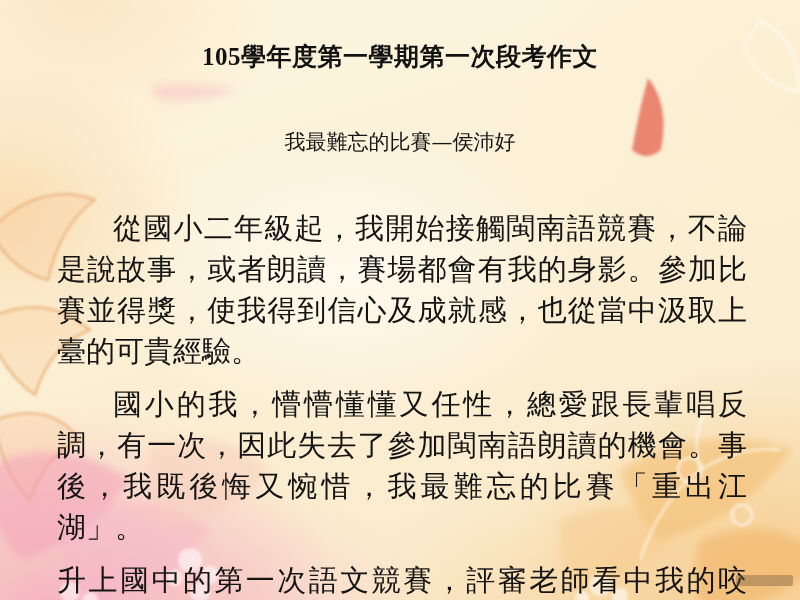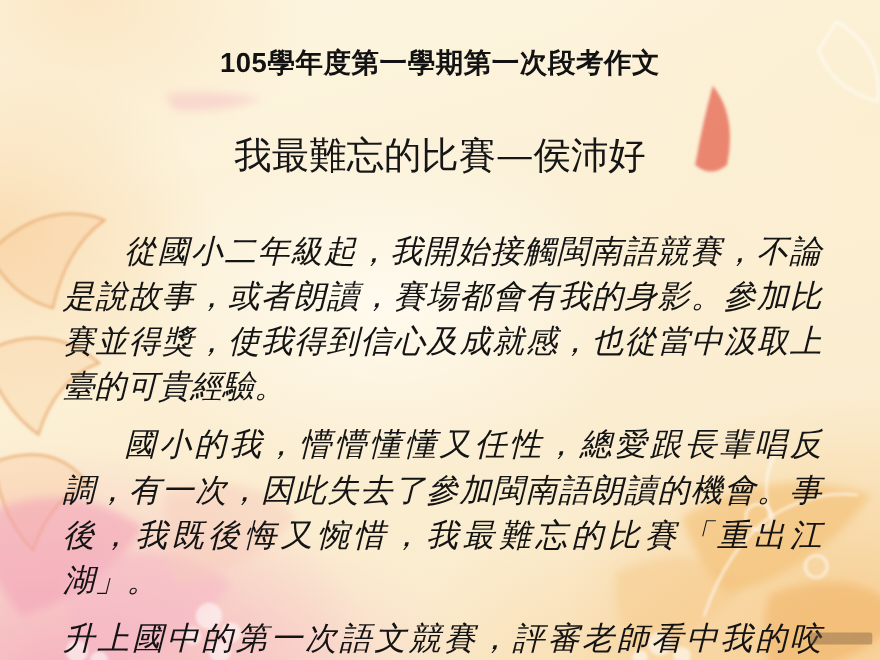--- a/index.html
+++ b/index.html
@@ -32,49 +32,49 @@
   }
 
   .content {
     position: relative;
     z-index: 1;
     padding-top: 42px;
     color: #151515;
   }
 
   .doc-title {
-    font-family: Liberation Sans, sans-serif;
+    font-family: Liberation Serif, serif;
     font-weight: 700;
     font-size: 25px;
     line-height: 30px;
     letter-spacing: 0.5px;
     text-align: center;
     color: #121212;
   }
 
   .essay-title {
     font-family: "DejaVu Serif", serif;
-    font-size: 34px;
+    font-size: 21px;
     line-height: 40px;
     text-align: center;
     margin-top: 50px;
     color: #161616;
   }
 
   .essay-body {
     width: 690px;
     margin: 46px 53px 0 57px;
     font-family: "DejaVu Serif", serif;
     font-size: 29px;
     line-height: 41px;
     text-align: justify;
     color: #141414;
   }
 
-  .para { margin: 0 0 12px 0; font-style: italic; }
+  .para { margin: 0 0 12px 0; }
   .para.indent { text-indent: 56px; }
 
   .watermark {
     position: absolute;
     right: 7px;
     bottom: 14px;
     width: 57px;
     height: 11px;
     border-radius: 2px;
     background: linear-gradient(90deg, rgba(112,86,58,0.40), rgba(140,110,75,0.50), rgba(112,86,58,0.40));

